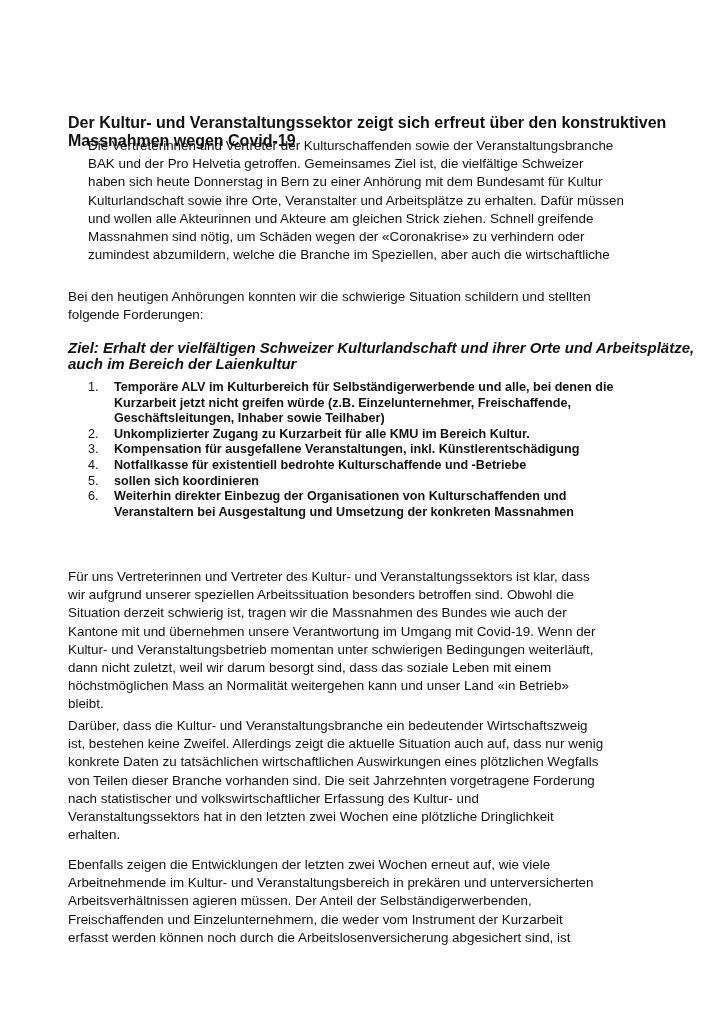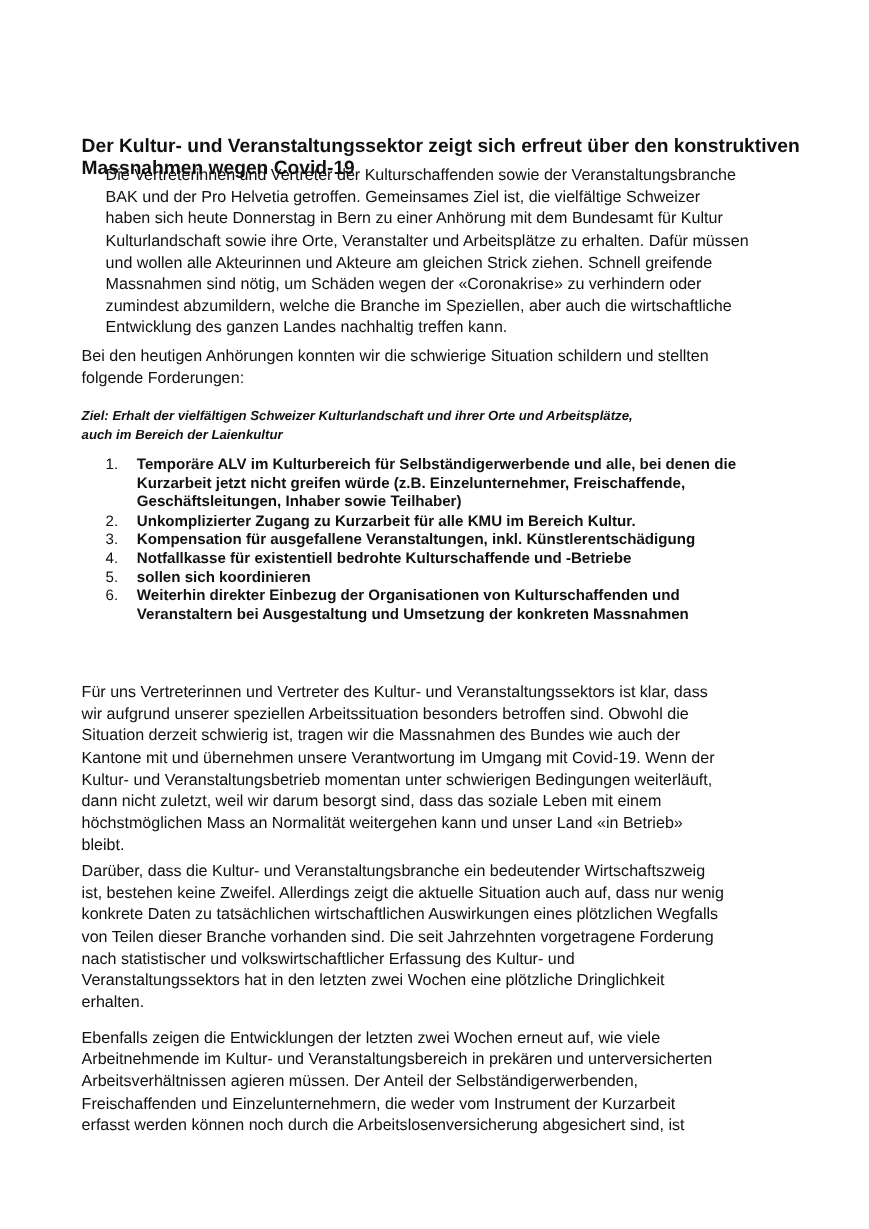--- a/index.html
+++ b/index.html
@@ -8,21 +8,21 @@
     font-family: "Liberation Sans", sans-serif; color: #111;
   }
   .page { position: relative; width: 724px; height: 1024px; }
   .block { position: absolute; left: 68px; width: 600px; }
   .title {
     top: 67px; font-weight: bold; font-size: 16px; line-height: 18px; margin-top: 47px;
   }
   .para { font-size: 13.4px; line-height: 18.2px; }
   .p1 { top: 137px; margin-left: 20px; }
   .p2 { top: 288px; }
-  .goal { top: 340px; font-weight: bold; font-style: italic; font-size: 11px; line-height: 15.6px; }
+  .goal { top: 340px; font-weight: bold; font-style: italic; font-size: 15px; line-height: 15.6px; }
   .list { position: absolute; left: 88px; top: 380px; width: 560px; margin: 0; padding: 0; list-style: none; }
   .list li { position: relative; padding-left: 26px; font-size: 12.6px; line-height: 15.6px; }
   .list .num { position: absolute; left: 0; top: 0; font-weight: normal; font-style: normal; }
   .list .txt { font-weight: bold; }
   .p3 { top: 568px; }
   .p4 { top: 717px; }
   .p5 { top: 856px; }
   .line { display: block; white-space: nowrap; }
 </style>
 </head>
@@ -36,21 +36,20 @@
   </div>
 
   <div class="block para p1">
     <span class="line">Die Vertreterinnen und Vertreter der Kulturschaffenden sowie der Veranstaltungsbranche</span>
     <span class="line">BAK und der Pro Helvetia getroffen. Gemeinsames Ziel ist, die vielfältige Schweizer</span>
     <span class="line">haben sich heute Donnerstag in Bern zu einer Anhörung mit dem Bundesamt für Kultur</span>
     <span class="line">Kulturlandschaft sowie ihre Orte, Veranstalter und Arbeitsplätze zu erhalten. Dafür müssen</span>
     <span class="line">und wollen alle Akteurinnen und Akteure am gleichen Strick ziehen. Schnell greifende</span>
     <span class="line">Massnahmen sind nötig, um Schäden wegen der «Coronakrise» zu verhindern oder</span>
     <span class="line">zumindest abzumildern, welche die Branche im Speziellen, aber auch die wirtschaftliche</span>
-    <span class="line">Entwicklung des ganzen Landes nachhaltig treffen kann.</span>
   </div>
 
   <div class="block para p2">
     <span class="line">Bei den heutigen Anhörungen konnten wir die schwierige Situation schildern und stellten</span>
     <span class="line">folgende Forderungen:</span>
   </div>
 
   <div class="block goal">
     <span class="line">Ziel: Erhalt der vielfältigen Schweizer Kulturlandschaft und ihrer Orte und Arbeitsplätze,</span>
     <span class="line">auch im Bereich der Laienkultur</span>

